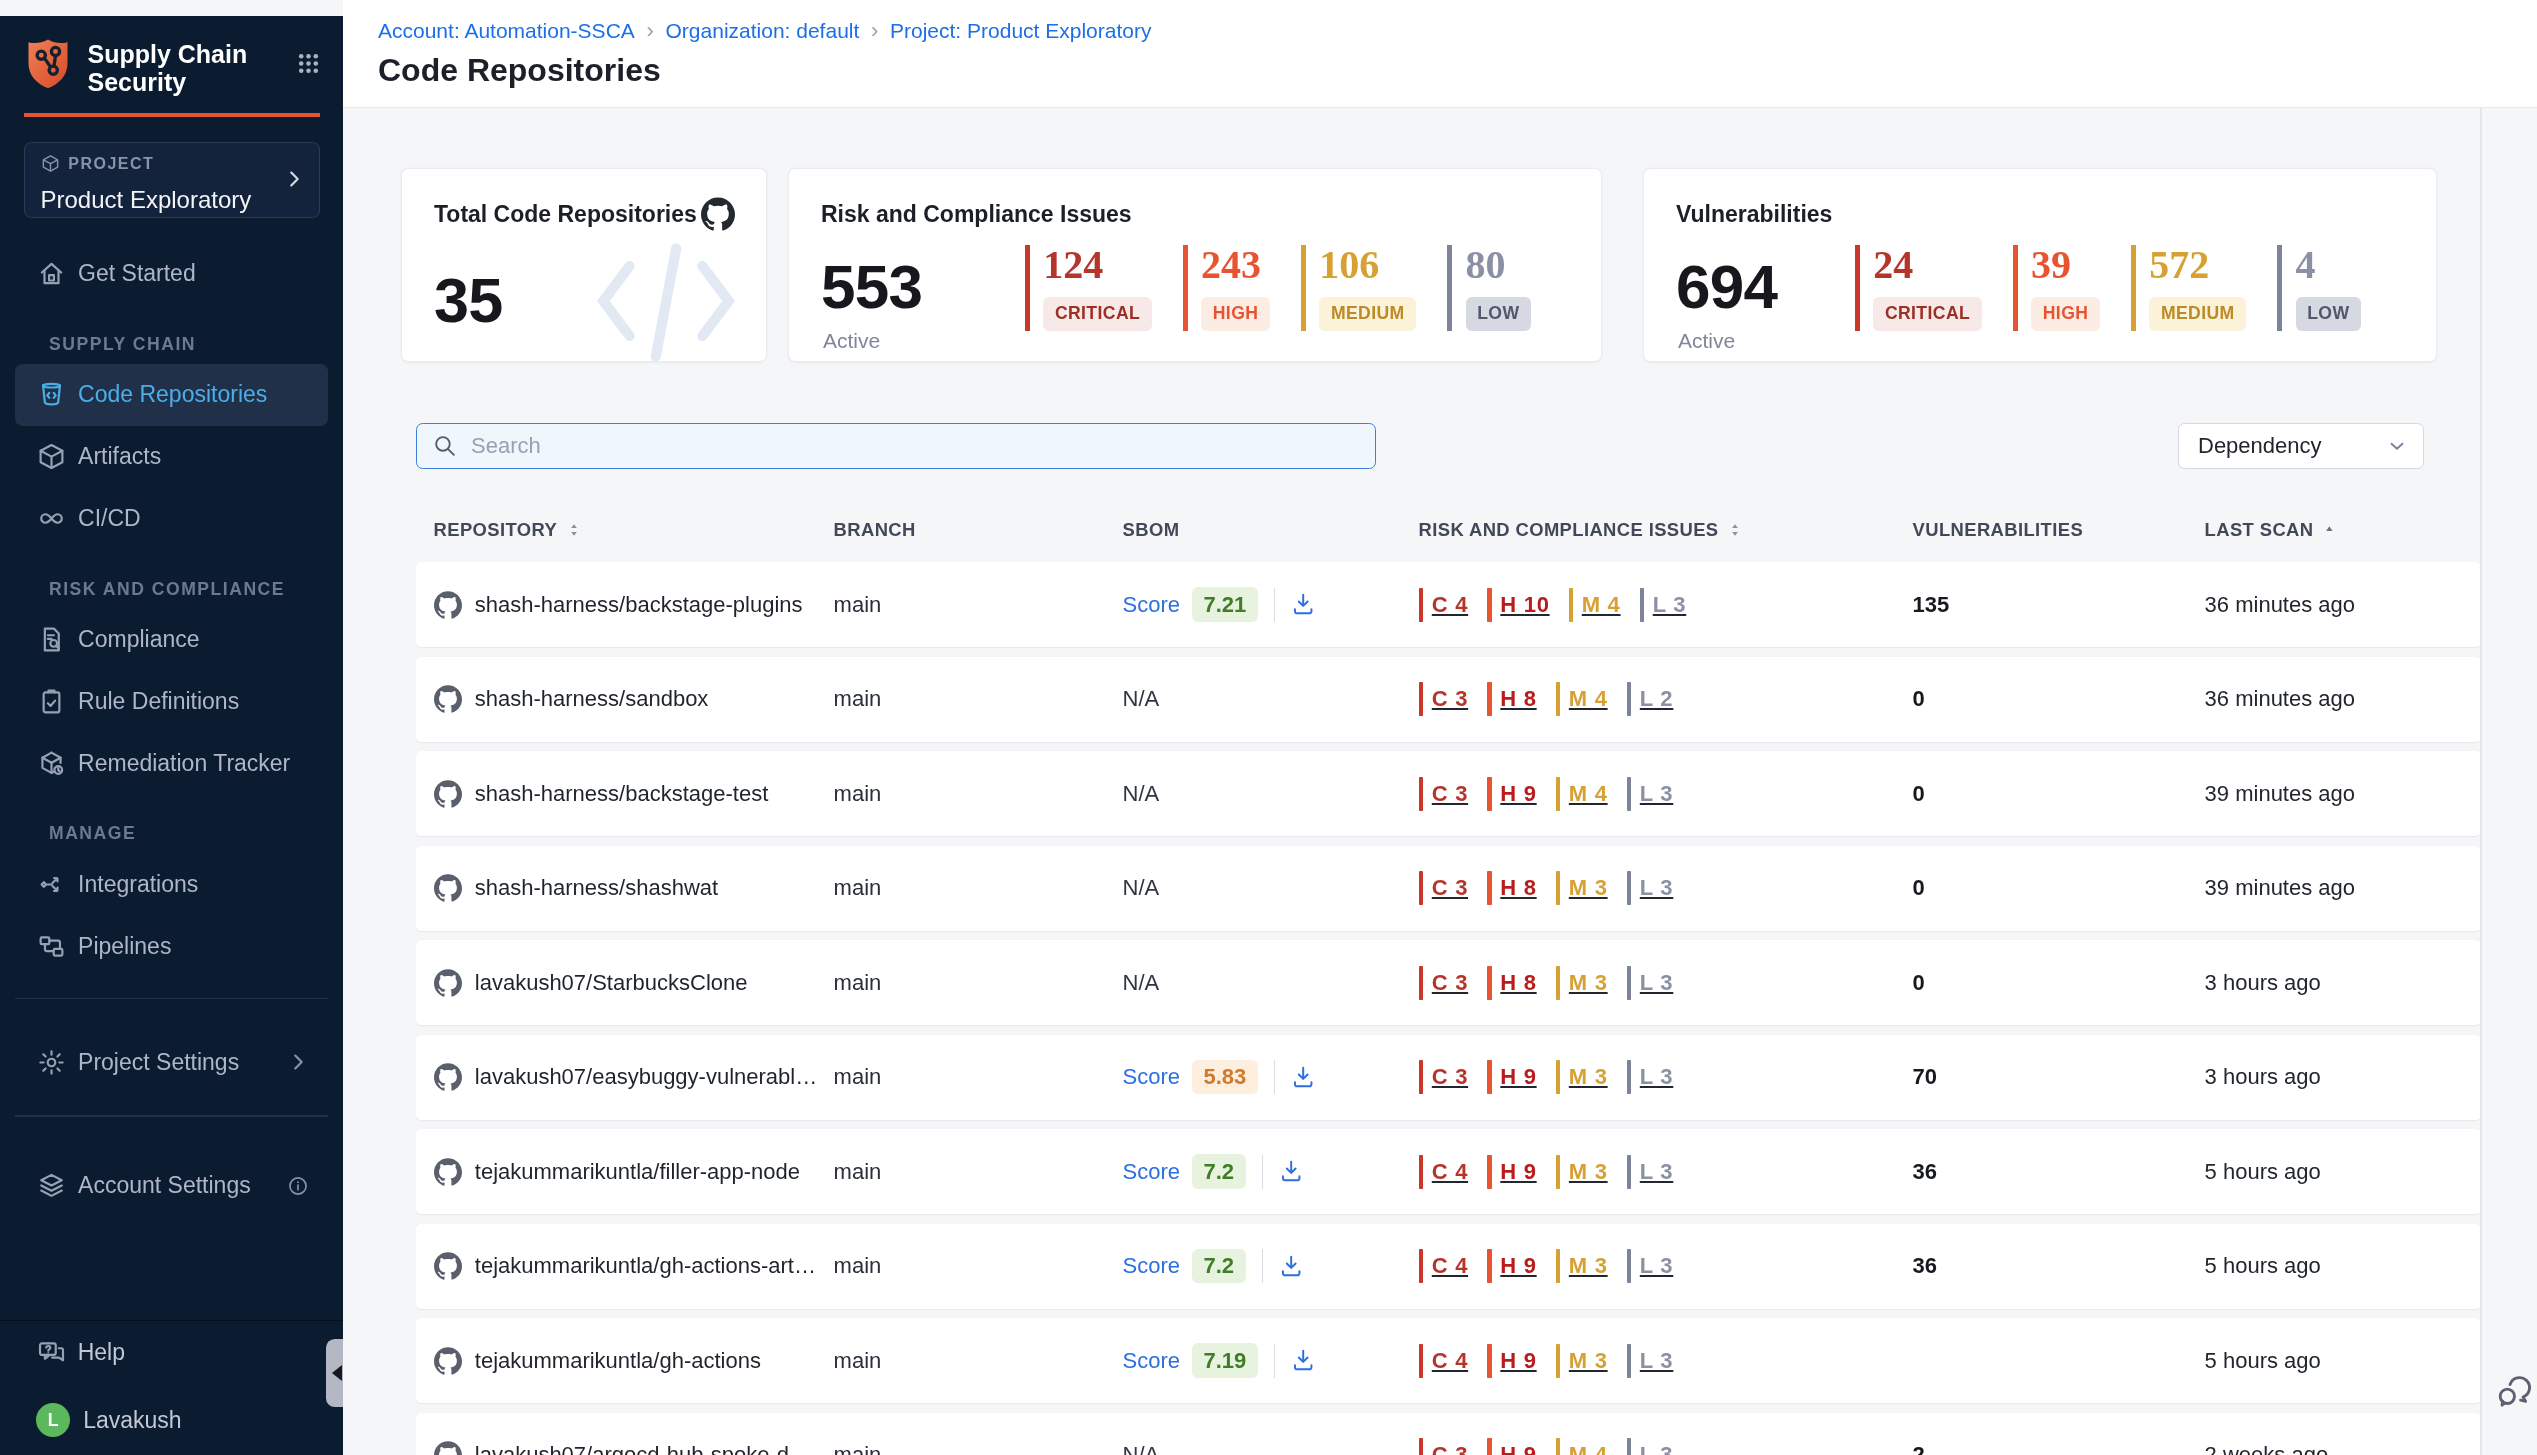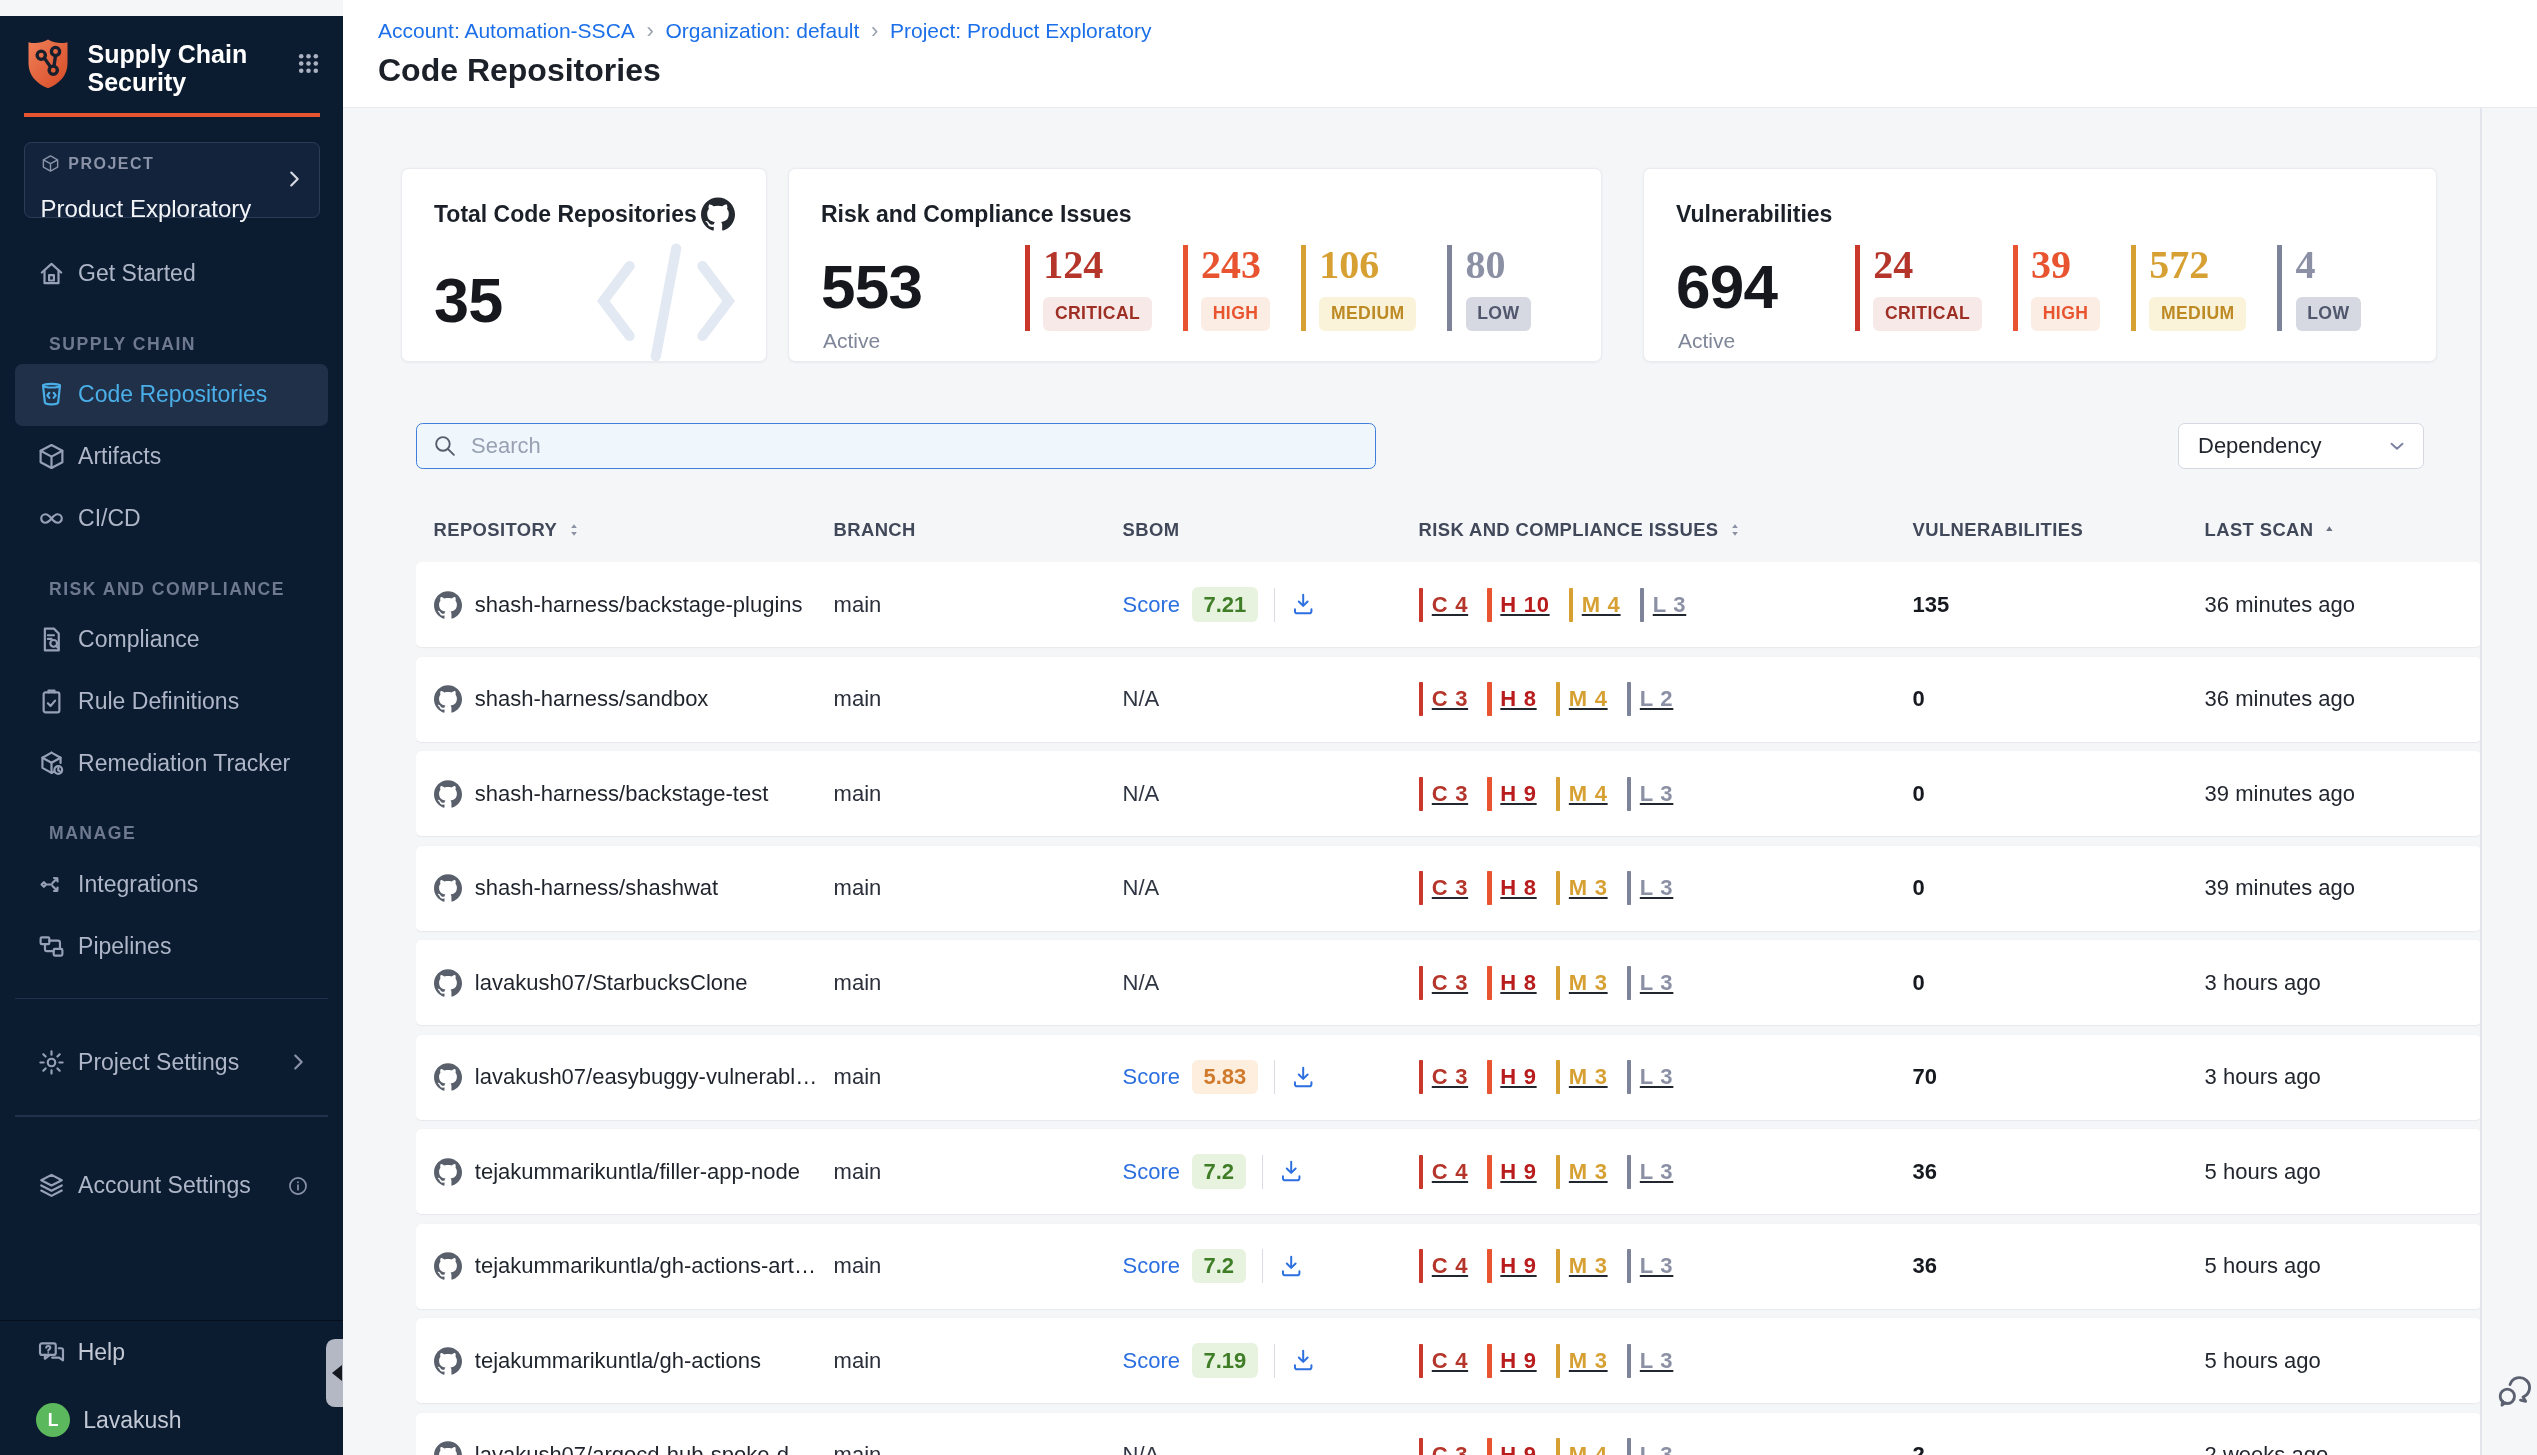--- a/index.html
+++ b/index.html
@@ -12,21 +12,21 @@
   .logo-row { display:flex; align-items:flex-start; padding:22px 22px 0 23.5px; }
   .logo-shield { width:48px; height:51px; flex:0 0 auto; }
   .logo-title { margin-left:16px; color:#ffffff; font-size:25px; font-weight:700; line-height:1.12; padding-top:1.5px; }
   .grid-icon { margin-left:auto; margin-top:13.2px; color:#aab2c2; }
   .grid-icon svg { width:25px; height:25px; }
   .orange-rule { height:3.7px; background:#e8542f; margin:17.6px 23.5px 0 23.5px; }
   .project-box { margin:25px 23.5px 0 23.5px; height:76px; border:1.5px solid #2c3c58; background:#12233b; border-radius:7.3px; padding:11.7px 14.7px 0 16px; position:relative; cursor:pointer; }
   .project-top { display:flex; align-items:center; color:#8a93a8; }
   .project-top svg { width:19px; height:19px; }
   .project-label { font-size:16px; font-weight:700; letter-spacing:1.5px; margin-left:8.8px; }
-  .project-name { color:#f2f4f8; font-size:24px; margin-top:22px; }
+  .project-name { color:#f2f4f8; font-size:24px; margin-top:13px; }
   .project-chev { position:absolute; right:13.2px; top:25px; color:#d5dae3; }
   .project-chev svg { width:22px; height:22px; }
 
   .nav { padding-top:25px; }
   .nav-item { height:62px; display:flex; align-items:center; margin:0 15.4px; border-radius:7.3px; color:#aeb6c8; cursor:pointer; }
   .nav-item .nav-ico { width:29px; height:29px; margin-left:22px; color:#97a1b6; flex:0 0 auto; }
   .nav-ico svg { width:29px; height:29px; }
   .nav-item .nav-label { margin-left:11.7px; font-size:23px; }
   .nav-item.selected { background:#213049; color:#4aafe9; }
   .nav-item.selected .nav-ico { color:#4aafe9; }

